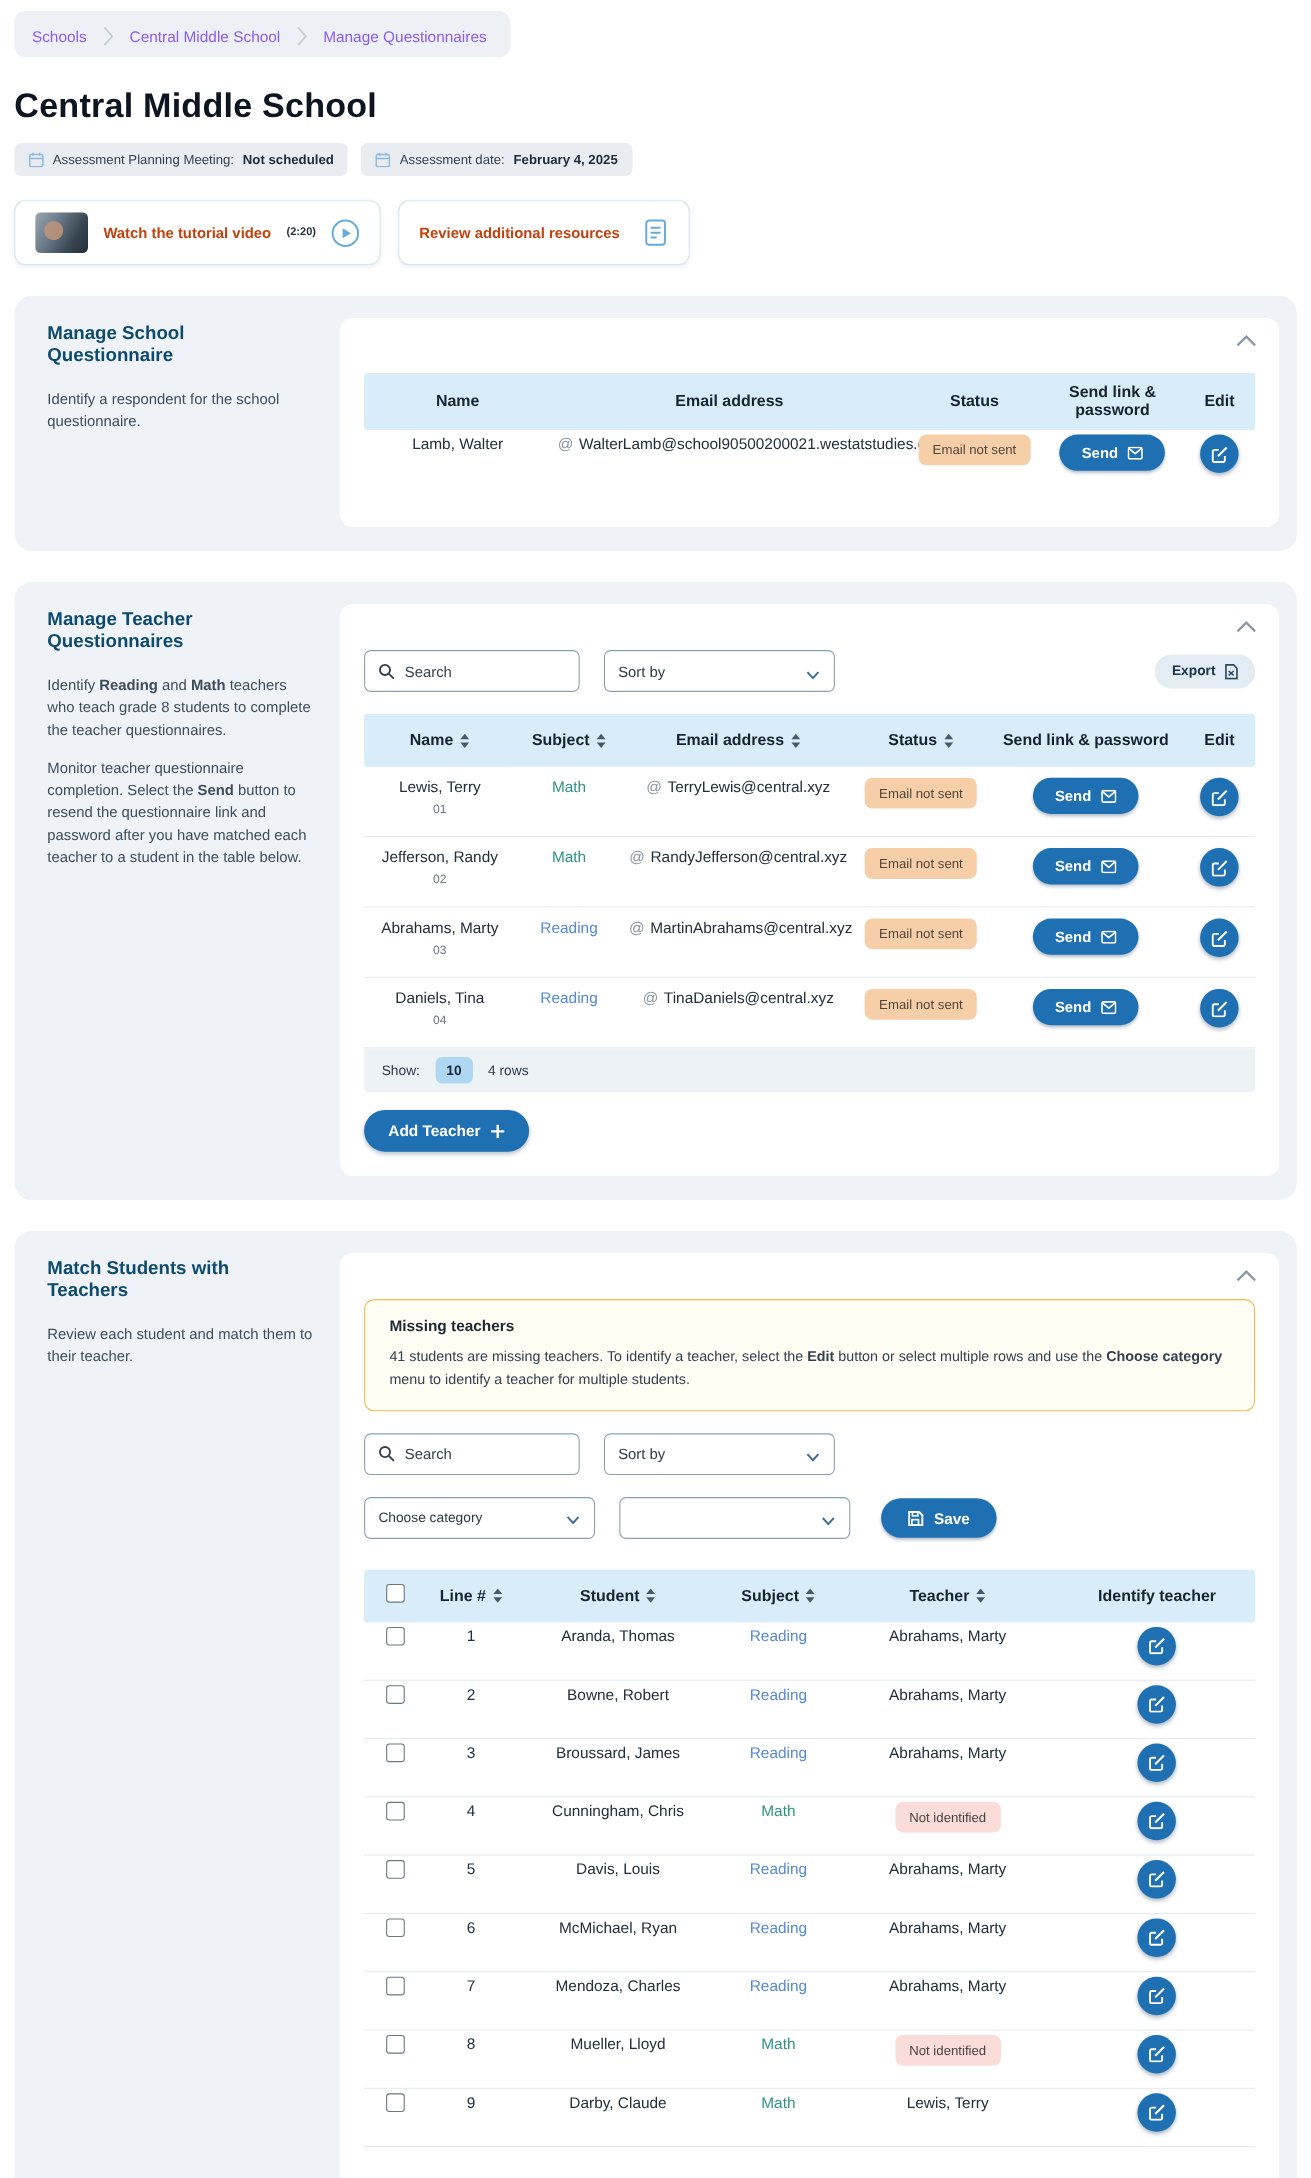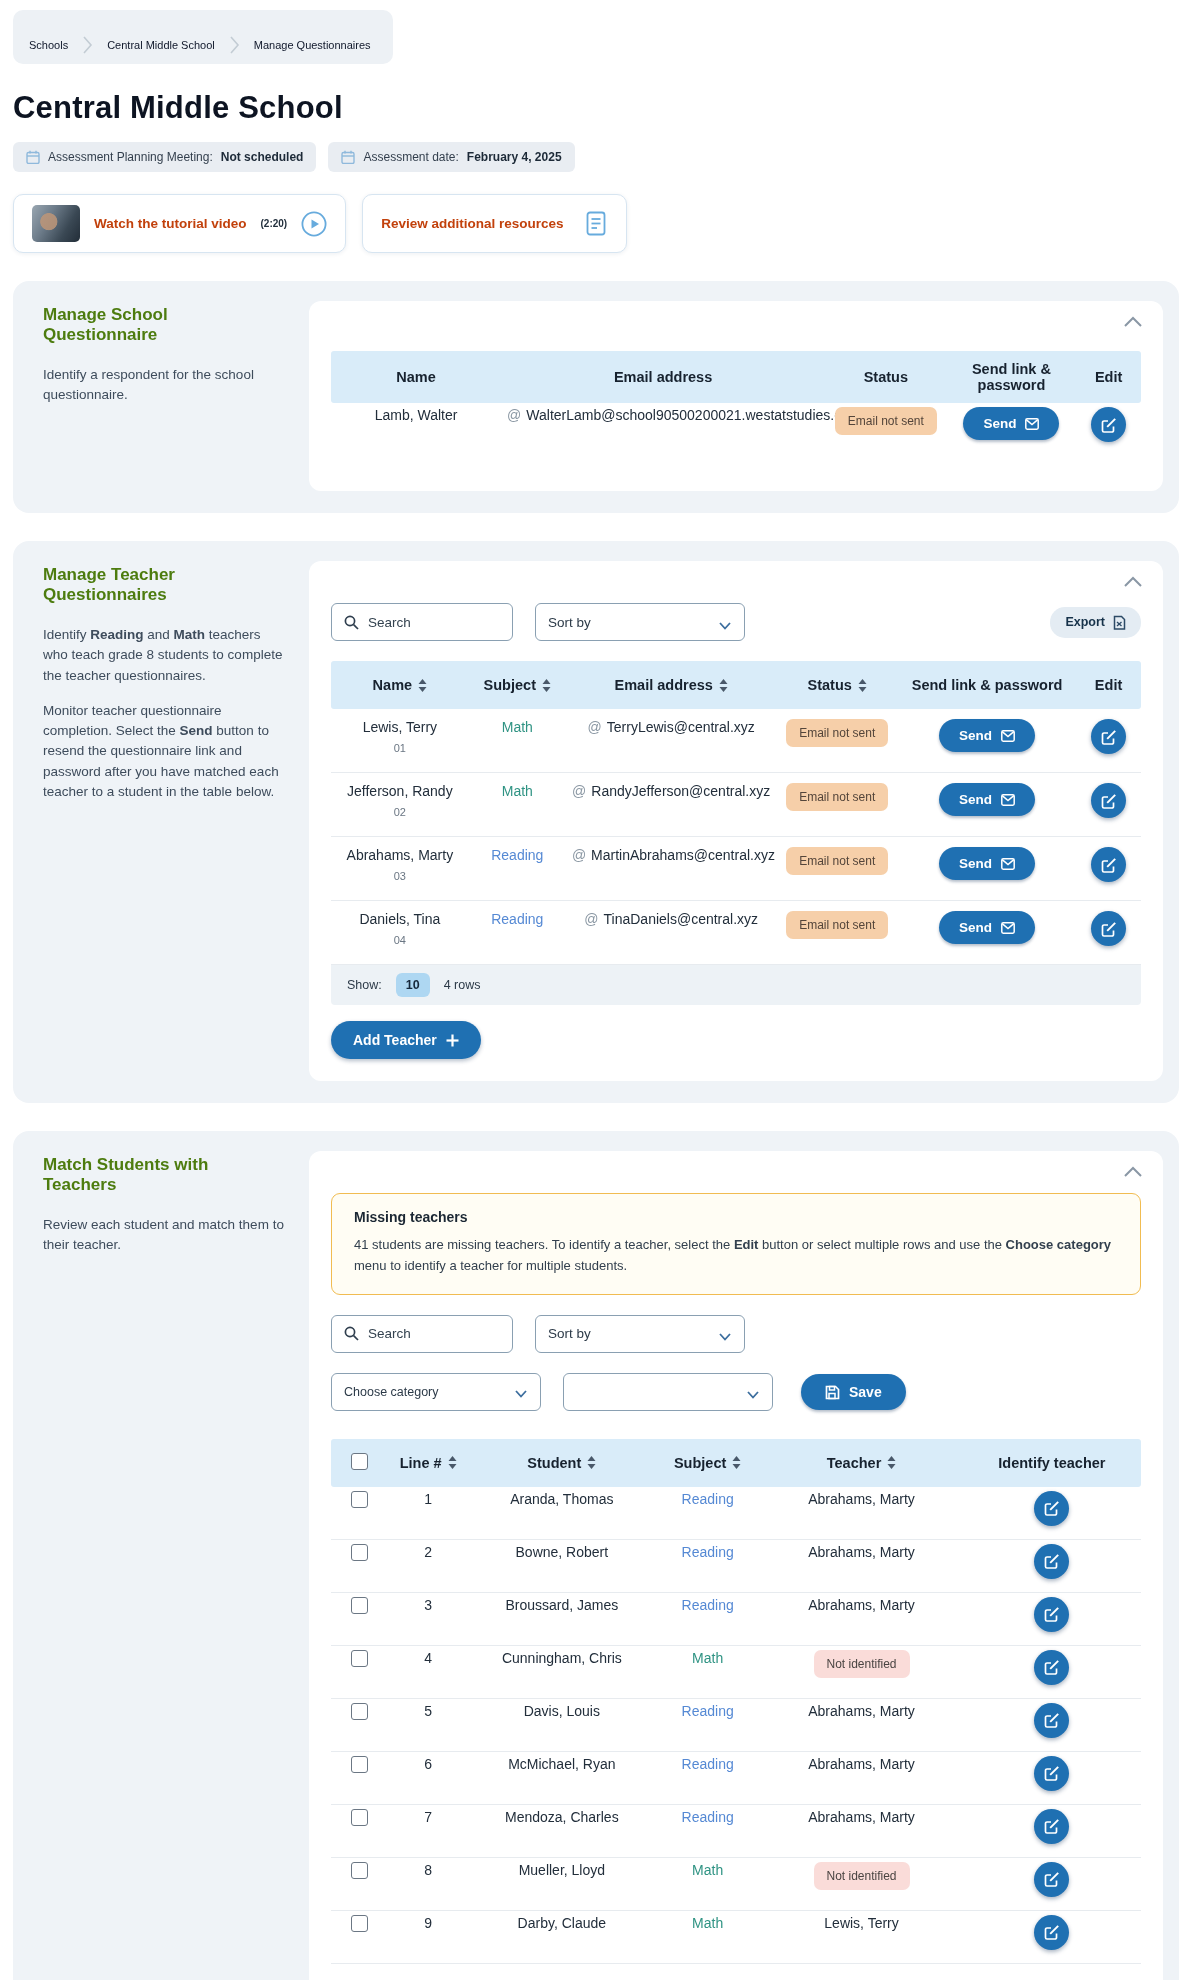--- a/index.html
+++ b/index.html
@@ -9,22 +9,22 @@
     font-family: "Liberation Sans", sans-serif;
     color: #3e4c5c;
     position: relative;
   }
   .page { padding: 10px 13px 20px; }
 
   
   .breadcrumb {
     display: inline-flex; align-items: center; gap: 14px;
     background: #edf1f5; border-radius: 10px;
-    padding: 25px 22px 9px 16px;
-    font-size: 11px; color: #0f172a;
+    padding: 13px 22px 9px 16px;
+    font-size: 14px; color: #8b5cf6;
   }
   .crumb { cursor: pointer; }
   .crumb-sep { width: 11px; height: 20px; flex: 0 0 auto; }
   .crumb-sep svg { display:block; }
 
   
   h1.page-title {
     font-size: 31px; font-weight: bold; color: #0d1422;
     margin: 26px 0 16px; letter-spacing: .2px;
   }
@@ -58,21 +58,21 @@
   .play-icon { width: 26px; height: 26px; color: #67abdd; }
   .doc-icon { width: 22px; height: 26px; color: #67abdd; margin-left: 8px; }
 
   
   .section-card {
     background: #eff3f7; border-radius: 16px;
     margin-top: 28px; padding: 20px 16px 22px 18px;
     display: flex; align-items: flex-start;
   }
   .section-left { width: 278px; flex: 0 0 auto; padding: 4px 24px 0 12px; }
-  .section-title { font-size: 17px; font-weight: bold; color: #4d7c0f; margin-bottom: 20px; }
+  .section-title { font-size: 17px; font-weight: bold; color: #0c4a6e; margin-bottom: 20px; }
   .section-desc { font-size: 13.5px; line-height: 1.5; color: #3e4c5c; margin-bottom: 15px; }
   .section-panel {
     flex: 1; background: #fff; border-radius: 12px;
     padding: 16px 22px 22px; position: relative; min-height: 120px;
   }
   .collapse-btn {
     position: absolute; top: 14px; right: 20px;
     width: 20px; height: 14px; color: #8a97a5; cursor: pointer;
   }
 
@@ -118,21 +118,21 @@
   .edit-icon { width: 16px; height: 16px; }
 
   
   .c1-name{width:21%;} .c1-email{width:40%;} .c1-status{width:15%;} .c1-send{width:16%;} .c1-edit{width:8%;}
   .school-row { min-height: 66px; border-bottom: none; }
 
   
   .controls-row { display: flex; align-items: center; gap: 22px; margin: 14px 0 20px; }
   .search-box {
     display: flex; align-items: center; gap: 9px;
-    width: 182px; border: 1px solid #8aa0b2; border-radius: 6px;
+    width: 196px; border: 1px solid #8aa0b2; border-radius: 6px;
     padding: 0 12px; height: 38px; background: #fff;
   }
   .search-box input {
     border: none; outline: none; width: 100%;
     font-family: inherit; font-size: 13.5px; color: #2c3a48; background: transparent;
   }
   .search-box input::placeholder { color: #33424f; opacity: 1; }
   .search-icon { width: 15px; height: 15px; color: #2f3e4e; flex: 0 0 auto; }
   .select-box {
     display: flex; align-items: center; justify-content: space-between;

